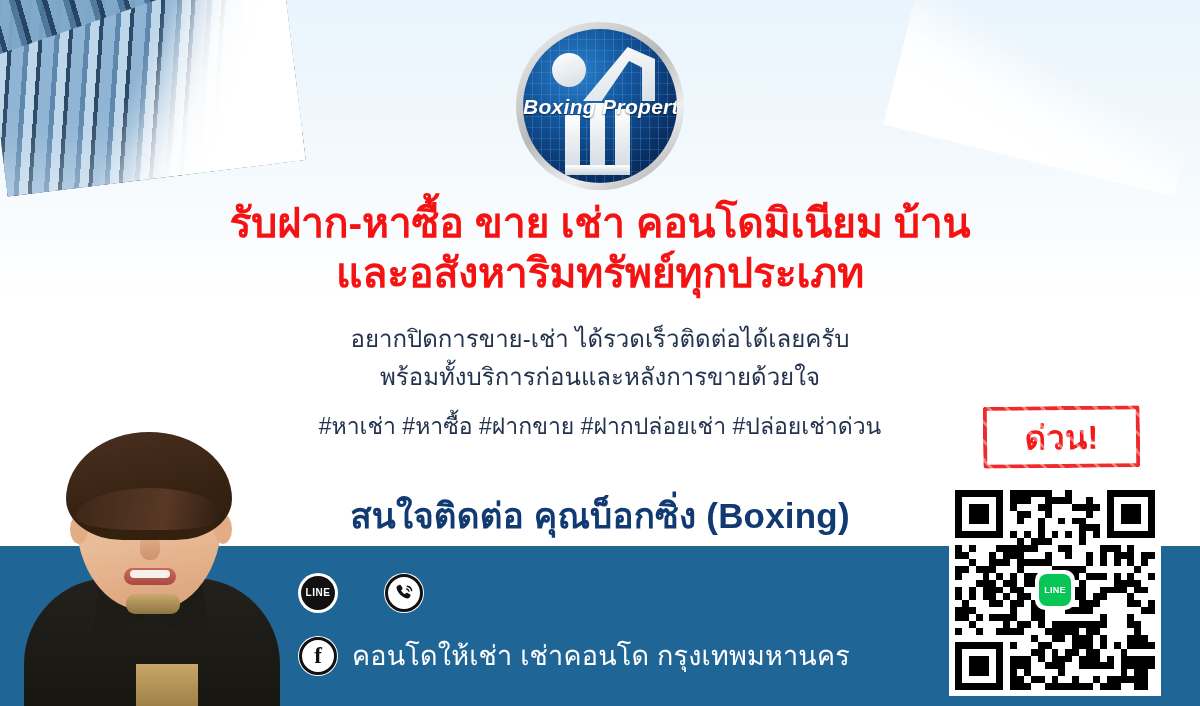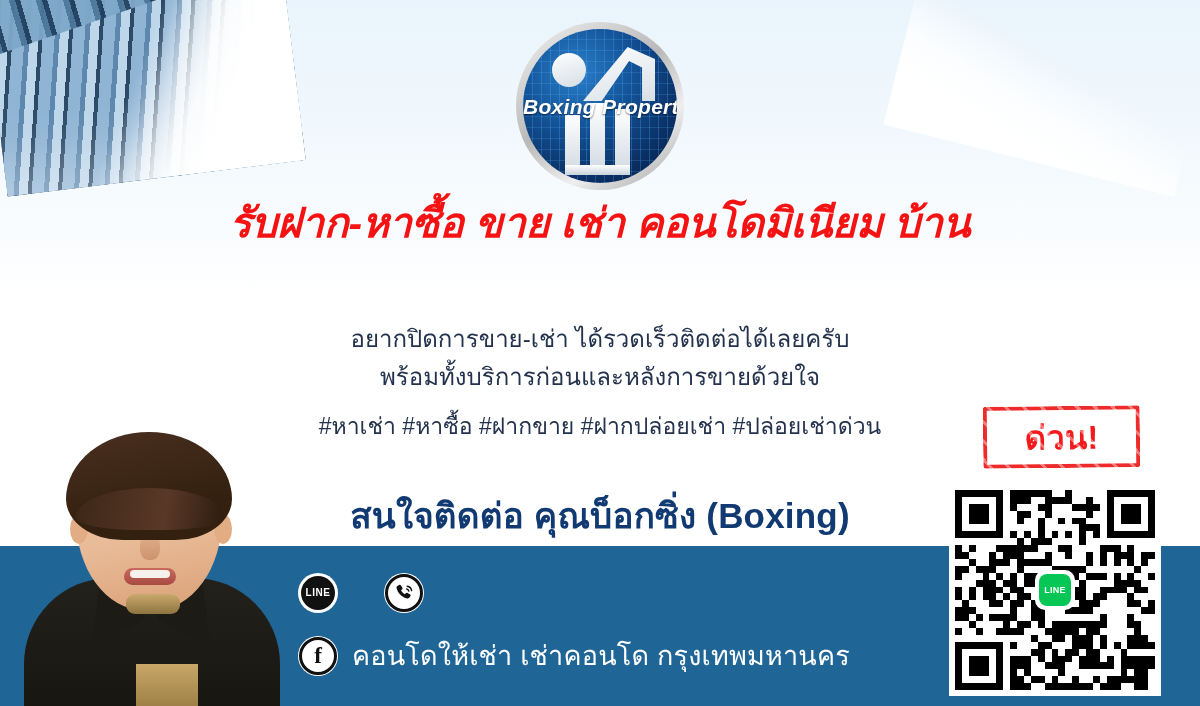--- a/index.html
+++ b/index.html
@@ -128,21 +128,21 @@
   
   #headline {
     position:absolute; left:0; right:0; top:198px;
     text-align:center;
     color:#f41212;
     font-weight:bold;
     font-size:41px;
     line-height:1.22;
     letter-spacing:-0.2px;
   }
-  #headline div { white-space:nowrap;font-style:italic; }
+  #headline div { white-space:nowrap; }
 
   
   #subtitle {
     position:absolute; left:0; right:0; top:320px;
     text-align:center;
     color:#24334d;
     font-size:24px;
     line-height:1.58;
   }
 
@@ -342,20 +342,21 @@
         <i></i>
           <i></i>
           <i></i>
       </div>
       <div id="logo-text">Boxing Property</div>
     </div>
   </div>
 
   <div id="headline">
     <div>รับฝาก-หาซื้อ ขาย เช่า คอนโดมิเนียม บ้าน</div>
+    <div>และอสังหาริมทรัพย์ทุกประเภท</div>
   </div>
 
   <div id="subtitle">
     <div>อยากปิดการขาย-เช่า ได้รวดเร็วติดต่อได้เลยครับ</div>
     <div>พร้อมทั้งบริการก่อนและหลังการขายด้วยใจ</div>
   </div>
 
   <div id="hashtags">#หาเช่า #หาซื้อ #ฝากขาย #ฝากปล่อยเช่า #ปล่อยเช่าด่วน</div>
 
   <div id="contact-heading">สนใจติดต่อ คุณบ็อกซิ่ง (Boxing)</div>

